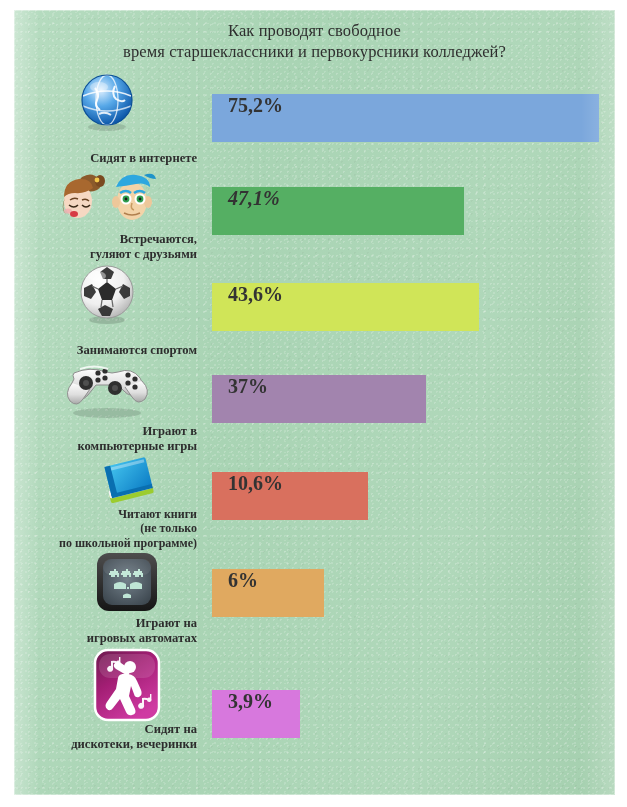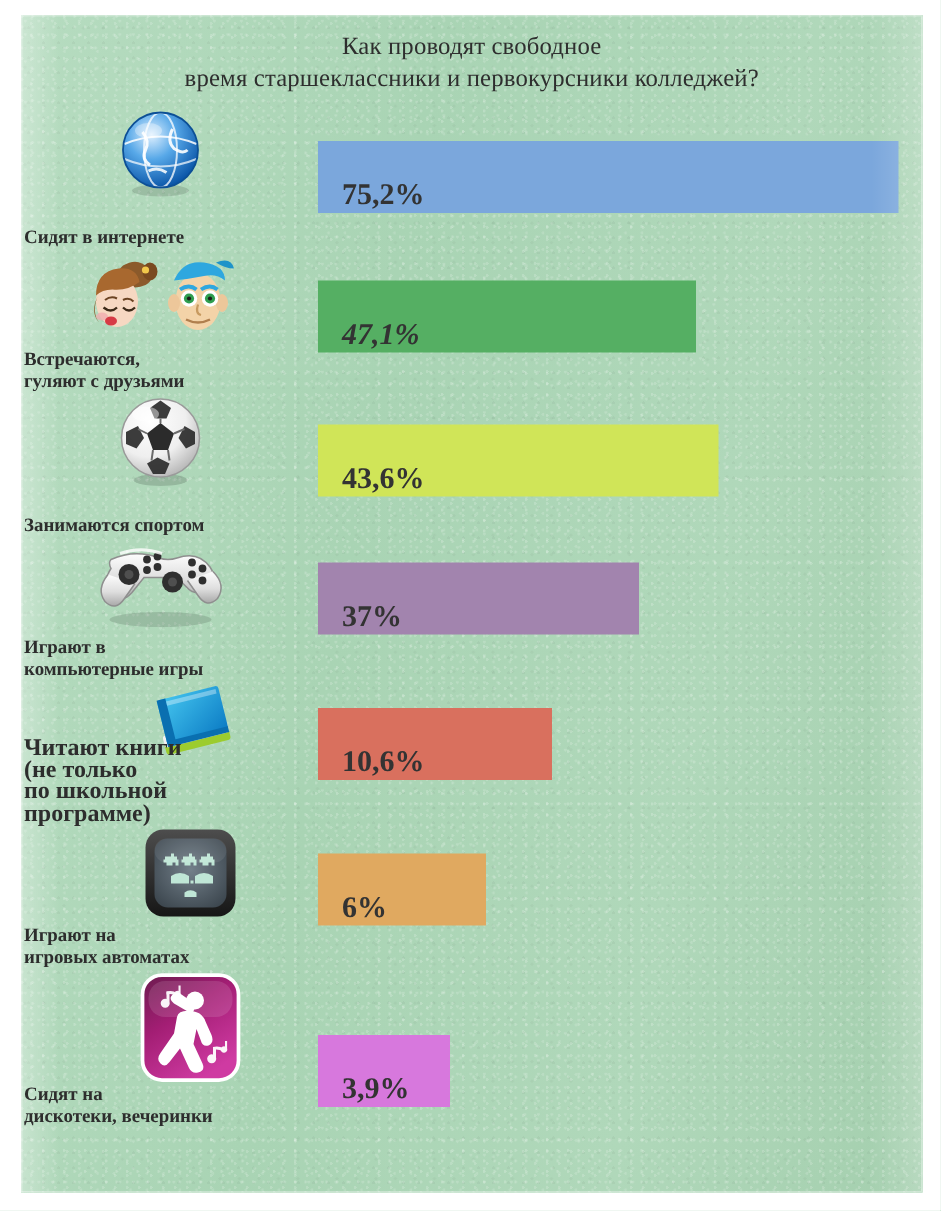--- a/index.html
+++ b/index.html
@@ -90,34 +90,34 @@
     height: 60px;
     display: flex;
     align-items: center;
     justify-content: center;
   }
   .row-label {
     position: absolute;
     left: 2px;
     width: 181px;
     bottom: 2px;
-    text-align: left;
+    text-align: right;
     font-weight: bold;
     font-size: 12.6px;
     line-height: 15px;
     color: #2d2d2d;
     z-index: 4;
   }
   .row-label .l { display: block; }
 
   .bar {
     position: absolute;
     height: 48px;
     display: flex;
-    align-items: flex-end;
+    align-items: flex-start;
   }
   .bar-value {
     padding-left: 16px;
     font-size: 20px;
     font-weight: bold;
     color: #333333;
     white-space: nowrap;
   }
 
   
@@ -295,21 +295,21 @@
             <g transform="rotate(-14 38 32)">
               <rect x="14" y="34" width="44" height="9" rx="2" fill="#9ccc2e"></rect>
               <rect x="14" y="30" width="44" height="8" rx="2" fill="#f2f2f2"></rect>
               <rect x="16" y="6" width="42" height="30" rx="2" fill="url(#gBookBlue)"></rect>
               <rect x="16" y="6" width="6" height="30" fill="#0a6fb0"></rect>
               <path d="M22 8 h34 v3 h-34z" fill="rgba(255,255,255,0.35)"></path>
               <rect x="16" y="34" width="42" height="4" fill="#0a6fb0"></rect>
             </g>
           </svg>
         </div>
-        <div class="row-label" style="font-size:16px; line-height:14.5px;">
+        <div class="row-label" style="font-size:12px; line-height:14.5px;">
           <span class="l">Читают книги</span>
           <span class="l">(не только</span>
           <span class="l">по школьной программе)</span>
         </div>
       </div>
       <div class="bar" style="left:198px; top:16px; width:156px; background:#d9705e;">
         <span class="bar-value">10,6%</span>
       </div>
     </div>
 

